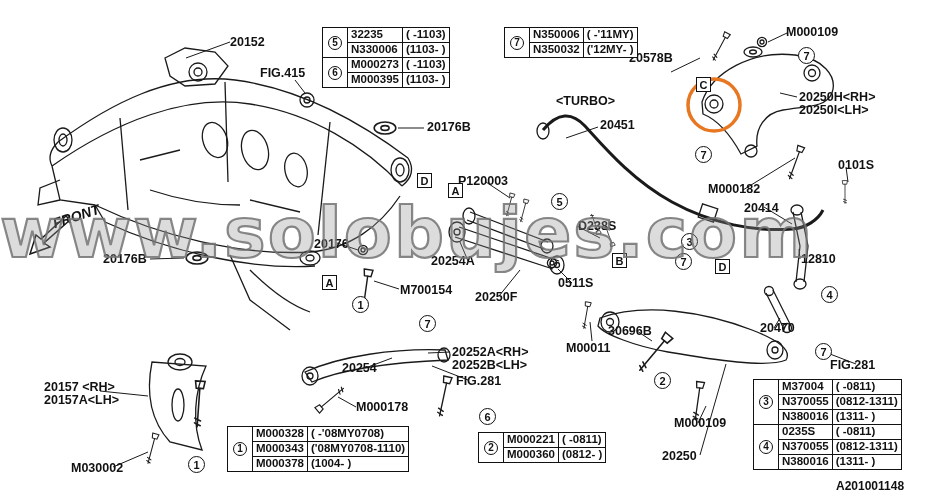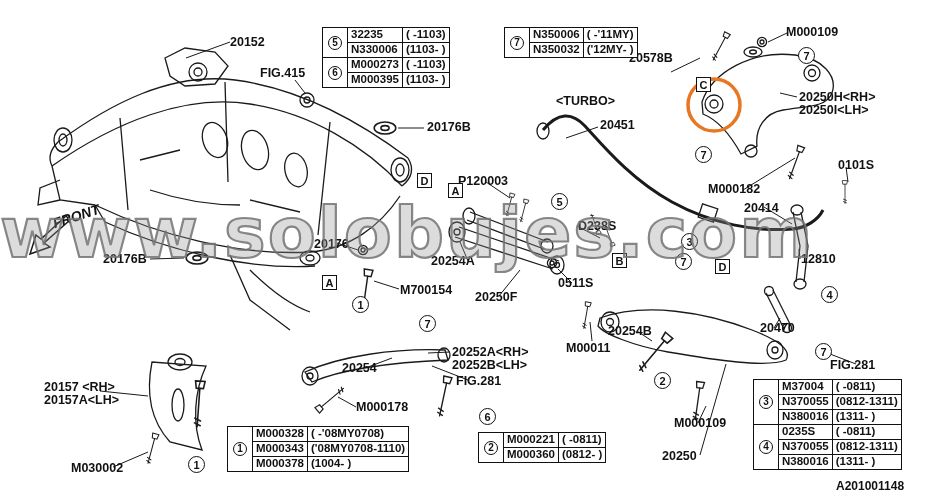--- a/index.html
+++ b/index.html
@@ -227,21 +227,21 @@
   <div class="lbl" style="left:838px;top:159px">0101S</div>
   <div class="lbl" style="left:103px;top:253px">20176B</div>
   <div class="lbl" style="left:314px;top:238px">20176</div>
   <div class="lbl" style="left:431px;top:255px">20254A</div>
   <div class="lbl" style="left:400px;top:284px">M700154</div>
   <div class="lbl" style="left:475px;top:291px">20250F</div>
   <div class="lbl" style="left:558px;top:277px">0511S</div>
   <div class="lbl" style="left:801px;top:253px">12810</div>
   <div class="lbl" style="left:760px;top:322px">20470</div>
   <div class="lbl" style="left:566px;top:342px">M00011</div>
-  <div class="lbl" style="left:608px;top:325px">20254B</div>
+  <div class="lbl" style="left:608px;top:325px">30696B</div>
   <div class="lbl" style="left:830px;top:359px">FIG.281</div>
   <div class="lbl" style="left:452px;top:346px">20252A&lt;RH&gt;</div>
   <div class="lbl" style="left:452px;top:359px">20252B&lt;LH&gt;</div>
   <div class="lbl" style="left:342px;top:362px">20254</div>
   <div class="lbl" style="left:456px;top:375px">FIG.281</div>
   <div class="lbl" style="left:356px;top:401px">M000178</div>
   <div class="lbl" style="left:44px;top:381px">20157 &lt;RH&gt;</div>
   <div class="lbl" style="left:44px;top:394px">20157A&lt;LH&gt;</div>
   <div class="lbl" style="left:71px;top:462px">M030002</div>
   <div class="lbl" style="left:674px;top:417px">M000109</div>

